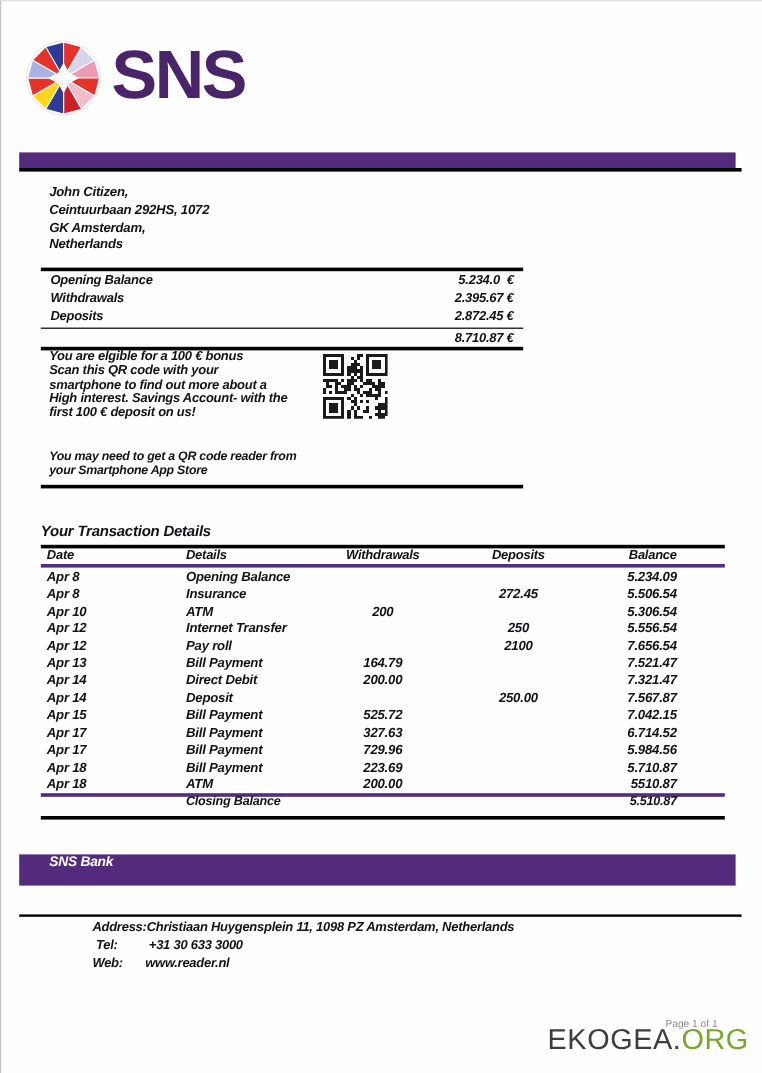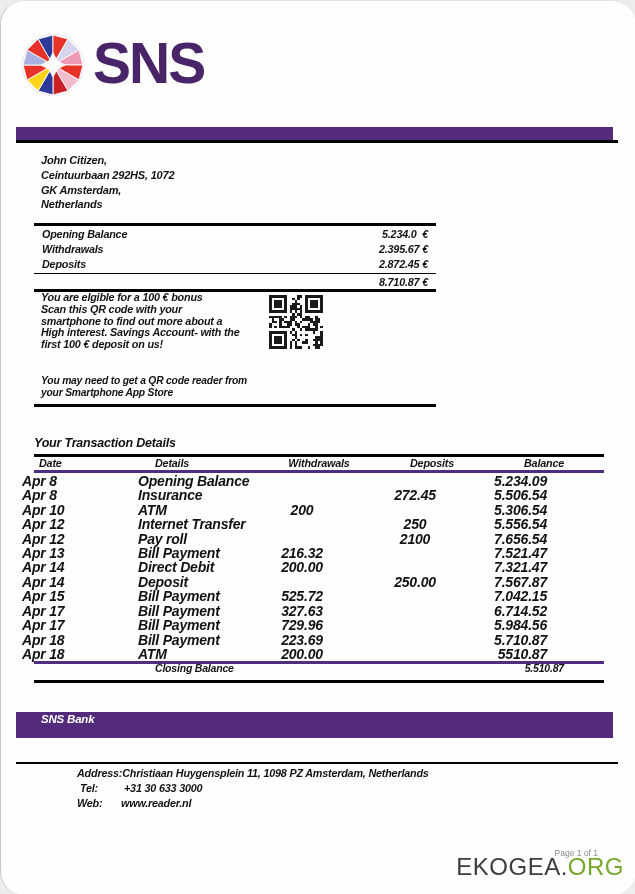--- a/index.html
+++ b/index.html
@@ -4,21 +4,21 @@
 <style>
   :root{
     --purple:#542a7c; --logo-purple:#4a2468; --rule-purple:#4f2d7f;
     --green:#76a72c; --gray:#8c8c8c; --ink:#121216;
   }
   html,body{margin:0;padding:0;background:#ededed;}
   .page{
     position:relative; width:635px; height:894px; margin:0 auto;
     background:#fefefe; overflow:hidden;
     border-left:1px solid #c6c6c6; border-top:1px solid #e2e2e2;
-    font-family:"Liberation Sans", sans-serif; color:var(--ink);border-radius:24px;
+    font-family:"Liberation Sans", sans-serif; color:var(--ink);
   }
   .b{font-weight:700; letter-spacing:-0.2px;font-style:italic;}
   
   .logo-icon{position:absolute; left:20px; top:32px; width:64px; height:64px;}
   .wordmark{position:absolute; left:92px; top:30px; font-size:57px; font-weight:700;
     color:var(--logo-purple); letter-spacing:-2px; line-height:64px;}
   .top-bar{position:absolute; left:15px; top:126px; width:597px; height:13px; background:var(--purple);}
   .top-bar-underline{position:absolute; left:15px; top:139px; width:602px; height:3px; background:#000;}
   
   .recipient{position:absolute; left:40px; top:152px; font-size:11px; line-height:14.8px;}
@@ -44,21 +44,21 @@
   .promo-note div{white-space:pre;}
   
   .tx-title{position:absolute; left:33px; top:435px; font-size:12.5px;}
   .tx-header{position:absolute; left:33px; top:455px; width:570px; height:14px; font-size:10.8px;}
   .cell{position:absolute; top:0; line-height:14.45px; white-space:pre;}
   .c-date{left:5px;}
   .c-details{left:121px;}
   .c-wd{left:215px; width:140px; text-align:center;}
   .c-dep{left:328px; width:140px; text-align:center;}
   .c-bal{left:425px; width:105px; text-align:right;}
-  .tx-rows{position:absolute; left:16px; top:472.8px; width:570px; font-size:14px;}
+  .tx-rows{position:absolute; left:33px; top:472.8px; width:570px; font-size:11px;}
   .trow{position:relative; height:14.45px;}
   .tx-closing{position:absolute; left:33px; top:660px; width:570px; height:14.45px; font-size:10.5px;}
   
   .footer-bar{position:absolute; left:15px; top:711px; width:597px; height:26px;
     background:var(--purple); color:#fff; font-size:11.5px; line-height:15.5px; padding-left:25px;
     box-sizing:border-box;}
   .footer-underline{position:absolute; left:15px; top:760.5px; width:602px; height:2.5px; background:#000;}
   .contacts{position:absolute; left:40px; top:765px; font-size:10.8px; line-height:15.2px;}
   .contacts .crow{white-space:pre;margin-left:36px;}
   .f-label{display:inline-block; min-width:44px;}
@@ -405,21 +405,21 @@
       <div class="trow">
     <span class="cell c-date">Apr 12</span>
     <span class="cell c-details">Pay roll</span>
     <span class="cell c-wd"></span>
     <span class="cell c-dep">2100</span>
     <span class="cell c-bal">7.656.54</span>
   </div>
       <div class="trow">
     <span class="cell c-date">Apr 13</span>
     <span class="cell c-details">Bill Payment</span>
-    <span class="cell c-wd">216.32</span>
+    <span class="cell c-wd">164.79</span>
     <span class="cell c-dep"></span>
     <span class="cell c-bal">7.521.47</span>
   </div>
       <div class="trow">
     <span class="cell c-date">Apr 14</span>
     <span class="cell c-details">Direct Debit</span>
     <span class="cell c-wd">200.00</span>
     <span class="cell c-dep"></span>
     <span class="cell c-bal">7.321.47</span>
   </div>

